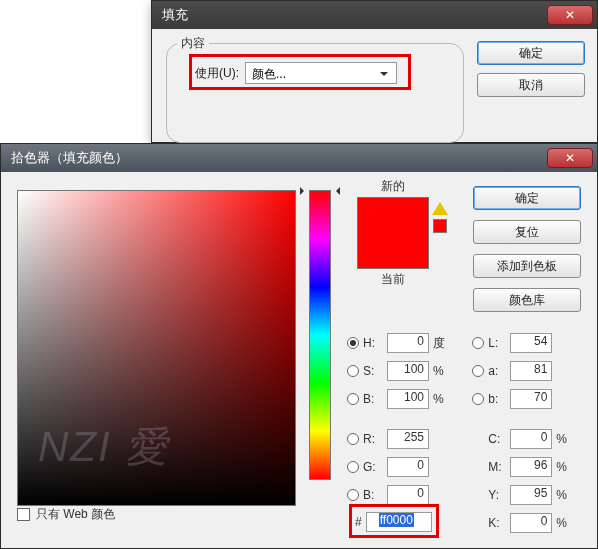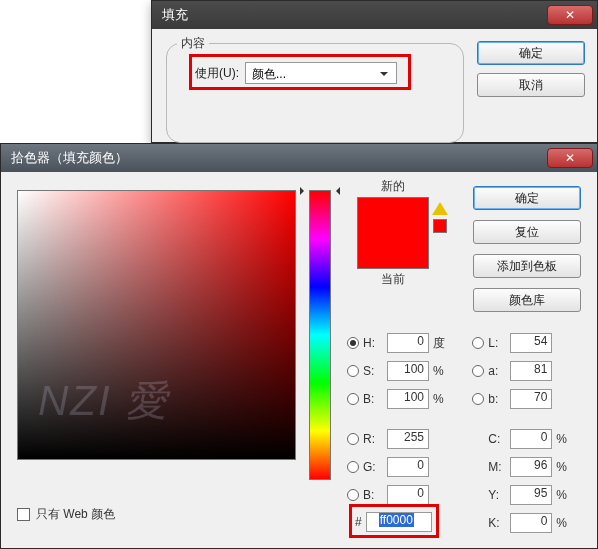--- a/index.html
+++ b/index.html
@@ -72,21 +72,21 @@
 
   
   .dlg-picker {
     position: absolute; left: 0; top: 143px; width: 598px; height: 406px;
     border: 1px solid #2a2a2a; background: #f0f0f0;
   }
   .dlg-picker .titlebar { background: linear-gradient(#6e7680,#49515a); }
   .picker-body { position: relative; height: calc(100% - 28px); padding: 14px; }
 
   .sv-panel {
-    position: absolute; left: 16px; top: 18px; width: 279px; height: 270px;
+    position: absolute; left: 16px; top: 18px; width: 279px; height: 316px;
     background:
       linear-gradient(to top, #000, rgba(0,0,0,0)),
       linear-gradient(to right, #fff, #ff0000);
     border: 1px solid #777; cursor: crosshair; padding-left: 35px;
   }
   .sv-panel .watermark {
     position: absolute; left: 20px; bottom: 30px; color: rgba(180,180,200,.25);
     font-size: 42px; font-style: italic; pointer-events: none; letter-spacing: 2px;
   }
   .hue-strip {

